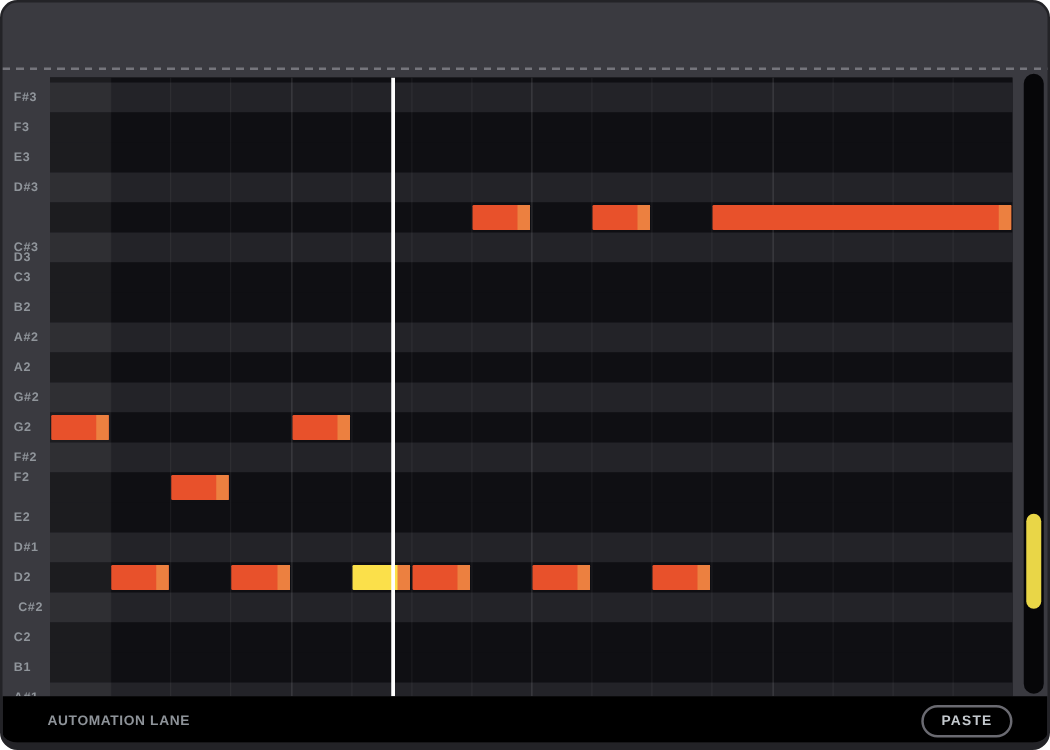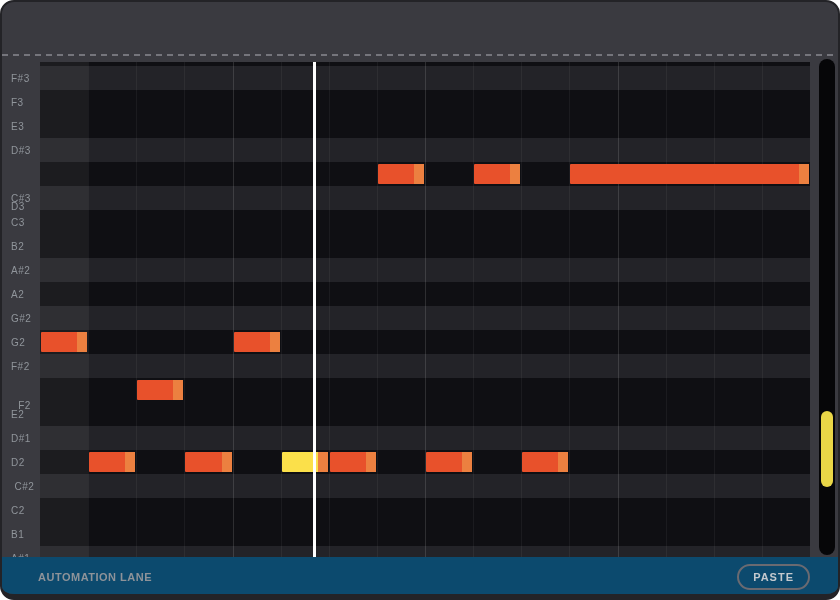--- a/index.html
+++ b/index.html
@@ -14,36 +14,36 @@
   .vdash{height:28px;width:0;margin-left:14px;border-left:2px dashed #63636a;}
   .title{margin-left:15px;font-size:15px;font-weight:bold;letter-spacing:1px;color:#9aa0a8;text-transform:uppercase;}
   .tb-buttons{margin-left:auto;margin-right:30px;display:flex;align-items:center;gap:9px;}
   .btn{box-sizing:border-box;height:30px;padding:0 11px;min-width:34px;background:transparent;
        border:2px solid #6e6e74;border-radius:10px;color:#b9bec4;font-family:inherit;
        font-size:12px;font-weight:bold;letter-spacing:1px;cursor:pointer;}
   .btn.disabled{border-color:#4c4c52;color:#5c5c63;background:#35353a;cursor:default;}
   .btn.yellow{background:#f2de4e;border-color:#f2de4e;color:#1d1d1f;border-radius:9px;height:28px;}
   
   .labelcol{position:absolute;left:0;top:60px;width:36px;height:495px;overflow:hidden;}
-  .notelabel{position:absolute;left:9px;width:27px;font-size:10px;font-weight:normal;color:#90959b;letter-spacing:0.5px;}
+  .notelabel{position:absolute;left:9px;width:27px;font-size:10px;font-weight:bold;color:#90959b;letter-spacing:0.5px;}
   .grid{position:absolute;left:38px;top:60px;width:770px;height:495px;overflow:hidden;background:#0f0f13;}
   .row{position:absolute;left:0;width:100%;}
   .row.sharp{background:#232328;}
   .row.natural{background:#0f0f13;}
   .colhl{position:absolute;top:0;bottom:0;background:rgba(255,255,255,0.055);z-index:2;}
   .vline{position:absolute;top:0;bottom:0;width:1px;background:rgba(255,255,255,0.05);z-index:3;}
   .vline.beat{background:rgba(255,255,255,0.13);}
   .note{position:absolute;border-radius:1px;z-index:4;cursor:pointer;}
   .notetail{position:absolute;right:0;top:0;bottom:0;width:10px;}
   .playhead{position:absolute;top:0;bottom:0;width:3px;background:#ffffff;z-index:5;cursor:ew-resize;}
   
   .sb-track{position:absolute;left:817px;top:57px;width:16px;height:496px;background:#060608;border-radius:8px;cursor:pointer;}
   .sb-thumb{position:absolute;left:2px;width:12px;border-radius:6px;background:#e9d647;cursor:grab;}
   
-  .bottombar{position:absolute;left:0;right:0;top:555px;height:39px;background:#0c4a6e;display:flex;align-items:center;}
+  .bottombar{position:absolute;left:0;right:0;top:555px;height:39px;background:#000000;display:flex;align-items:center;}
   .autolabel{margin-left:36px;font-size:11px;font-weight:bold;letter-spacing:0.5px;color:#8e9399;text-transform:uppercase;}
   .expand{margin-left:auto;margin-right:28px;box-sizing:border-box;height:26px;padding:0 14px;background:transparent;
           border:2px solid #6a6a71;border-radius:13px;color:#c4c9ce;font-family:inherit;
           font-size:11px;font-weight:bold;letter-spacing:1px;cursor:pointer;}
 </style>
 </head>
 <body>
 
 <div class="window">
 
@@ -56,21 +56,21 @@
       <div class="notelabel" style="top: 83px;">D#3</div>
       <div class="notelabel" style="top: 107px; margin-top: 32px;">D3</div>
       <div class="notelabel" style="top: 131px;">C#3</div>
       <div class="notelabel" style="top: 155px;">C3</div>
       <div class="notelabel" style="top: 179px;">B2</div>
       <div class="notelabel" style="top: 203px;">A#2</div>
       <div class="notelabel" style="top: 227px;">A2</div>
       <div class="notelabel" style="top: 251px;">G#2</div>
       <div class="notelabel" style="top: 275px;">G2</div>
       <div class="notelabel" style="top: 299px;">F#2</div>
-      <div class="notelabel" style="top: 338px; text-align: center;">F2</div>
+      <div class="notelabel" style="top: 315px;">F2</div>
       <div class="notelabel" style="top: 347px;">E2</div>
       <div class="notelabel" style="top: 371px;">D#1</div>
       <div class="notelabel" style="top: 395px;">D2</div>
       <div class="notelabel" style="top: 419px; text-align: center;">C#2</div>
       <div class="notelabel" style="top: 443px;">C2</div>
       <div class="notelabel" style="top: 467px;">B1</div>
       <div class="notelabel" style="top: 491px;">A#1</div>
     </div>
   <div class="grid">
       <div class="row natural" style="top: 0px; height: 4px;"></div>

